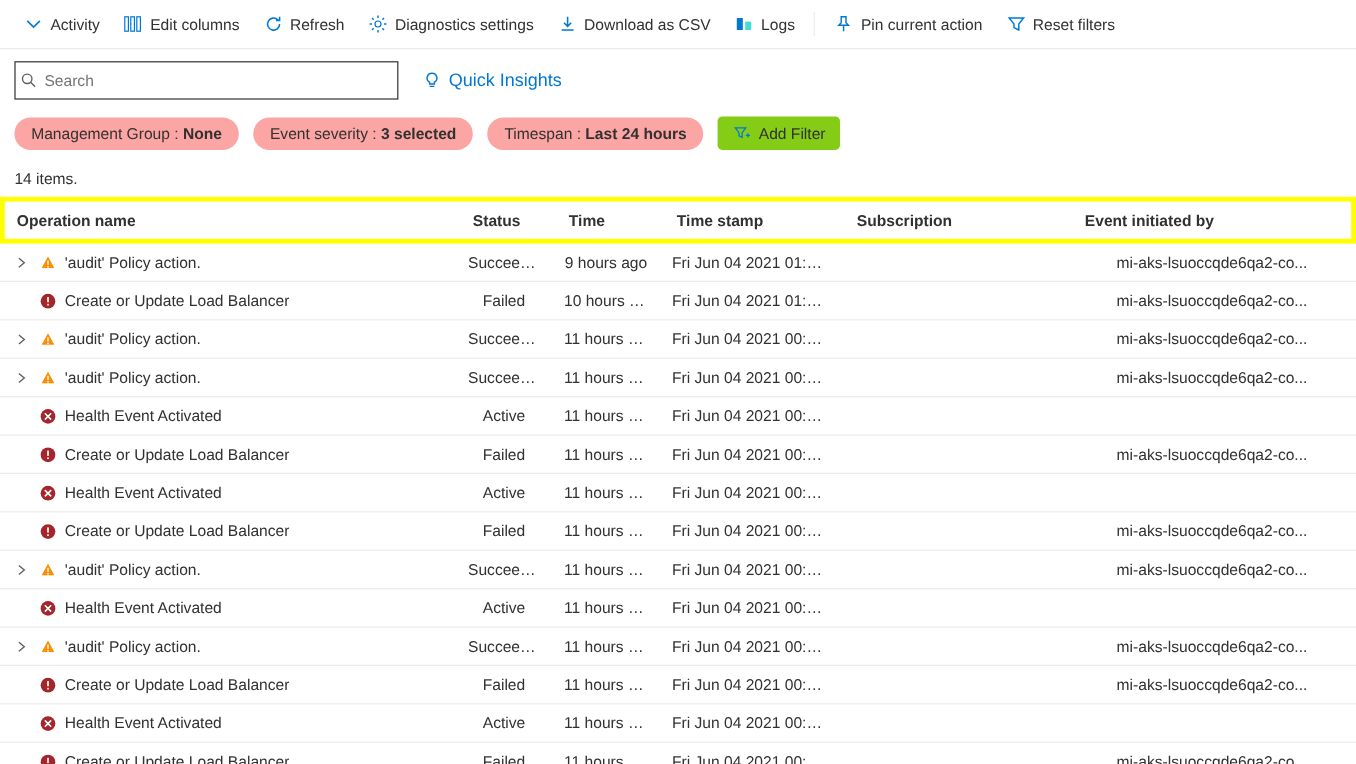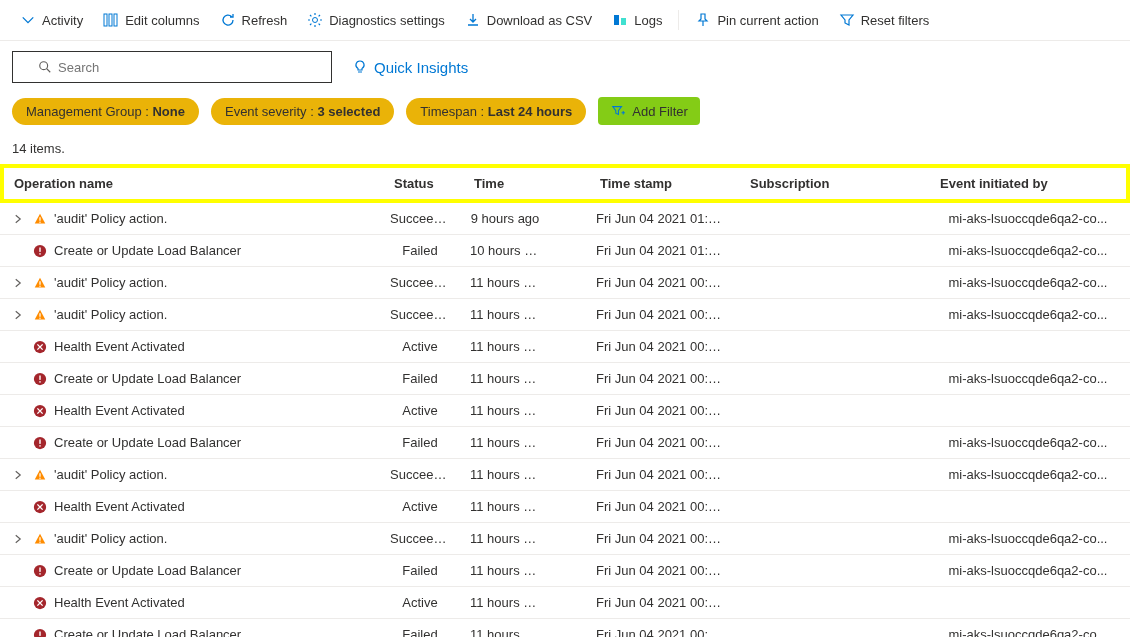--- a/index.html
+++ b/index.html
@@ -6,45 +6,45 @@
 body { font-family: "Segoe UI", -apple-system, sans-serif; font-size: 13px; color: #323130; background: #fff; width: 1130px; }
 
 
 .toolbar { display: flex; align-items: center; padding: 8px 12px; gap: 4px; border-bottom: 1px solid #edebe9; }
 .tb-item { display: inline-flex; align-items: center; gap: 6px; padding: 4px 8px; cursor: pointer; font-size: 13px; color: #323130; }
 .tb-icon { width: 16px; height: 16px; display: inline-flex; align-items: center; justify-content: center; color: #0078d4; }
 .tb-sep { width: 1px; height: 20px; background: #edebe9; margin: 0 4px; }
 
 
 .search-row { display: flex; align-items: center; padding: 10px 12px; gap: 20px; }
-.search-box { display: flex; align-items: center; border: 1px solid #323130; padding: 4px 25px; width: 320px; height: 32px; }
+.search-box { display: flex; align-items: center; border: 1px solid #323130; padding: 4px 4px; width: 320px; height: 32px; }
 .search-box input { border: none; outline: none; flex: 1; font-size: 13px; }
 .search-icon { width: 14px; height: 14px; margin-right: 6px; color: #605e5c; }
 .qi-link { display: inline-flex; align-items: flex-start; gap: 6px; color: #0078d4; cursor: pointer; font-size: 15px; }
 
 
 .filter-row { display: flex; align-items: center; padding: 4px 12px 12px; gap: 12px; flex-wrap: wrap; }
-.pill { background: #eab308; border-radius: 16px; padding: 6px 14px; font-size: 13px; cursor: pointer; color: #323130; text-align: center; }
+.pill { background: #fca5a5; border-radius: 16px; padding: 6px 14px; font-size: 13px; cursor: pointer; color: #323130; text-align: center; }
 .pill b { font-weight: 600; }
 .add-filter { display: inline-flex; align-items: center; gap: 6px; background: #84cc16; border-radius: 4px; padding: 6px 12px; font-size: 13px; cursor: pointer; }
 .add-filter .tb-icon { color: #0078d4; }
 
 
 .count { padding: 4px 12px 8px; font-size: 13px; }
 
 
 .grid { width: 100%; }
 .hdr { display: flex; border: 4px solid #ffff00; font-weight: 600; font-size: 13px; }
 .hdr > div { padding: 8px 10px; }
 .row { display: flex; align-items: center; border-bottom: 1px solid #edebe9; font-size: 13px; height: 32px; text-align: center; }
 .row > div { padding: 4px 10px; overflow: hidden; white-space: nowrap; text-overflow: ellipsis; }
 .c-op { width: 380px; display: flex; align-items: center; gap: 6px; }
 .c-status { width: 80px; }
 .c-time { width: 90px; }
-.c-ts { width: 150px; margin-left: 36px; }
+.c-ts { width: 150px; }
 .c-sub { width: 190px; }
 .c-init { flex: 1; }
 .expander { width: 16px; display: inline-flex; justify-content: center; color: #605e5c; cursor: pointer; }
 .op-icon { width: 16px; height: 16px; display: inline-flex; align-items: center; justify-content: center; }
 .op-name { overflow: hidden; text-overflow: ellipsis; white-space: nowrap; }
 </style>
 </head>
 <body>
 
 <div class="toolbar">

